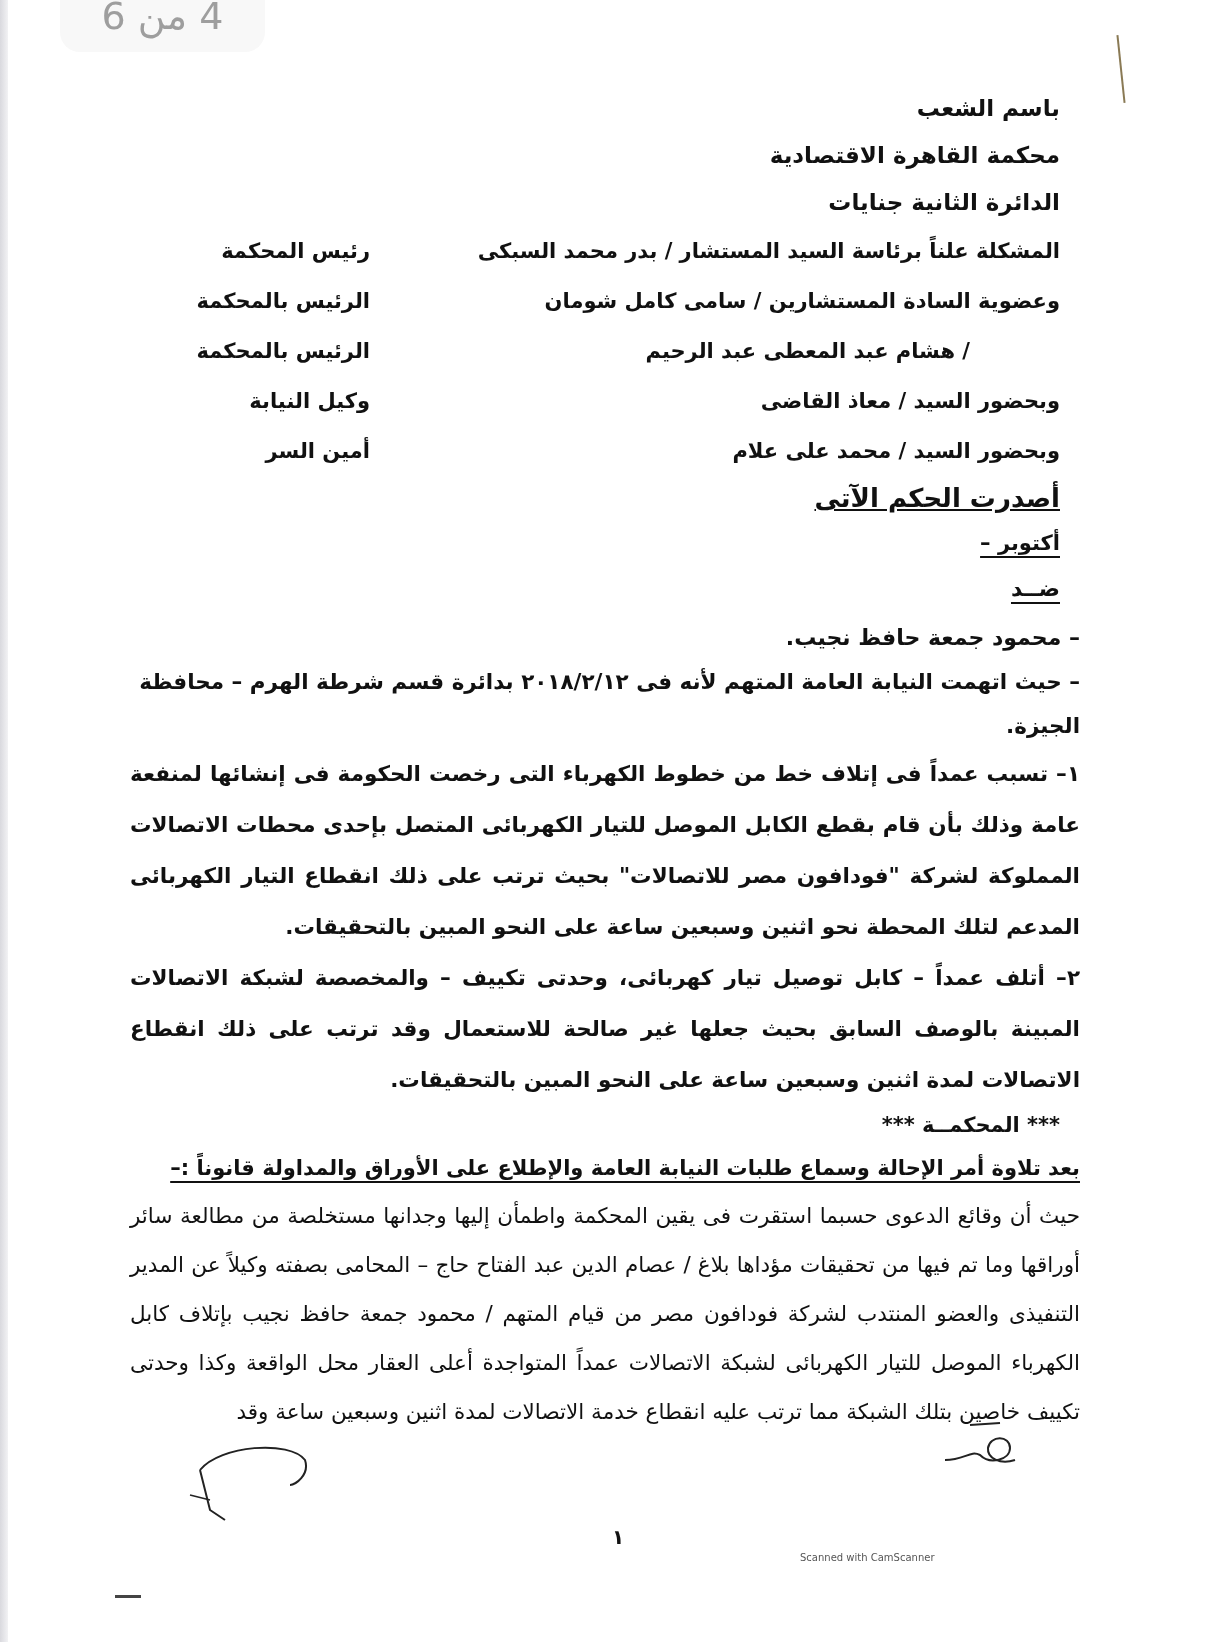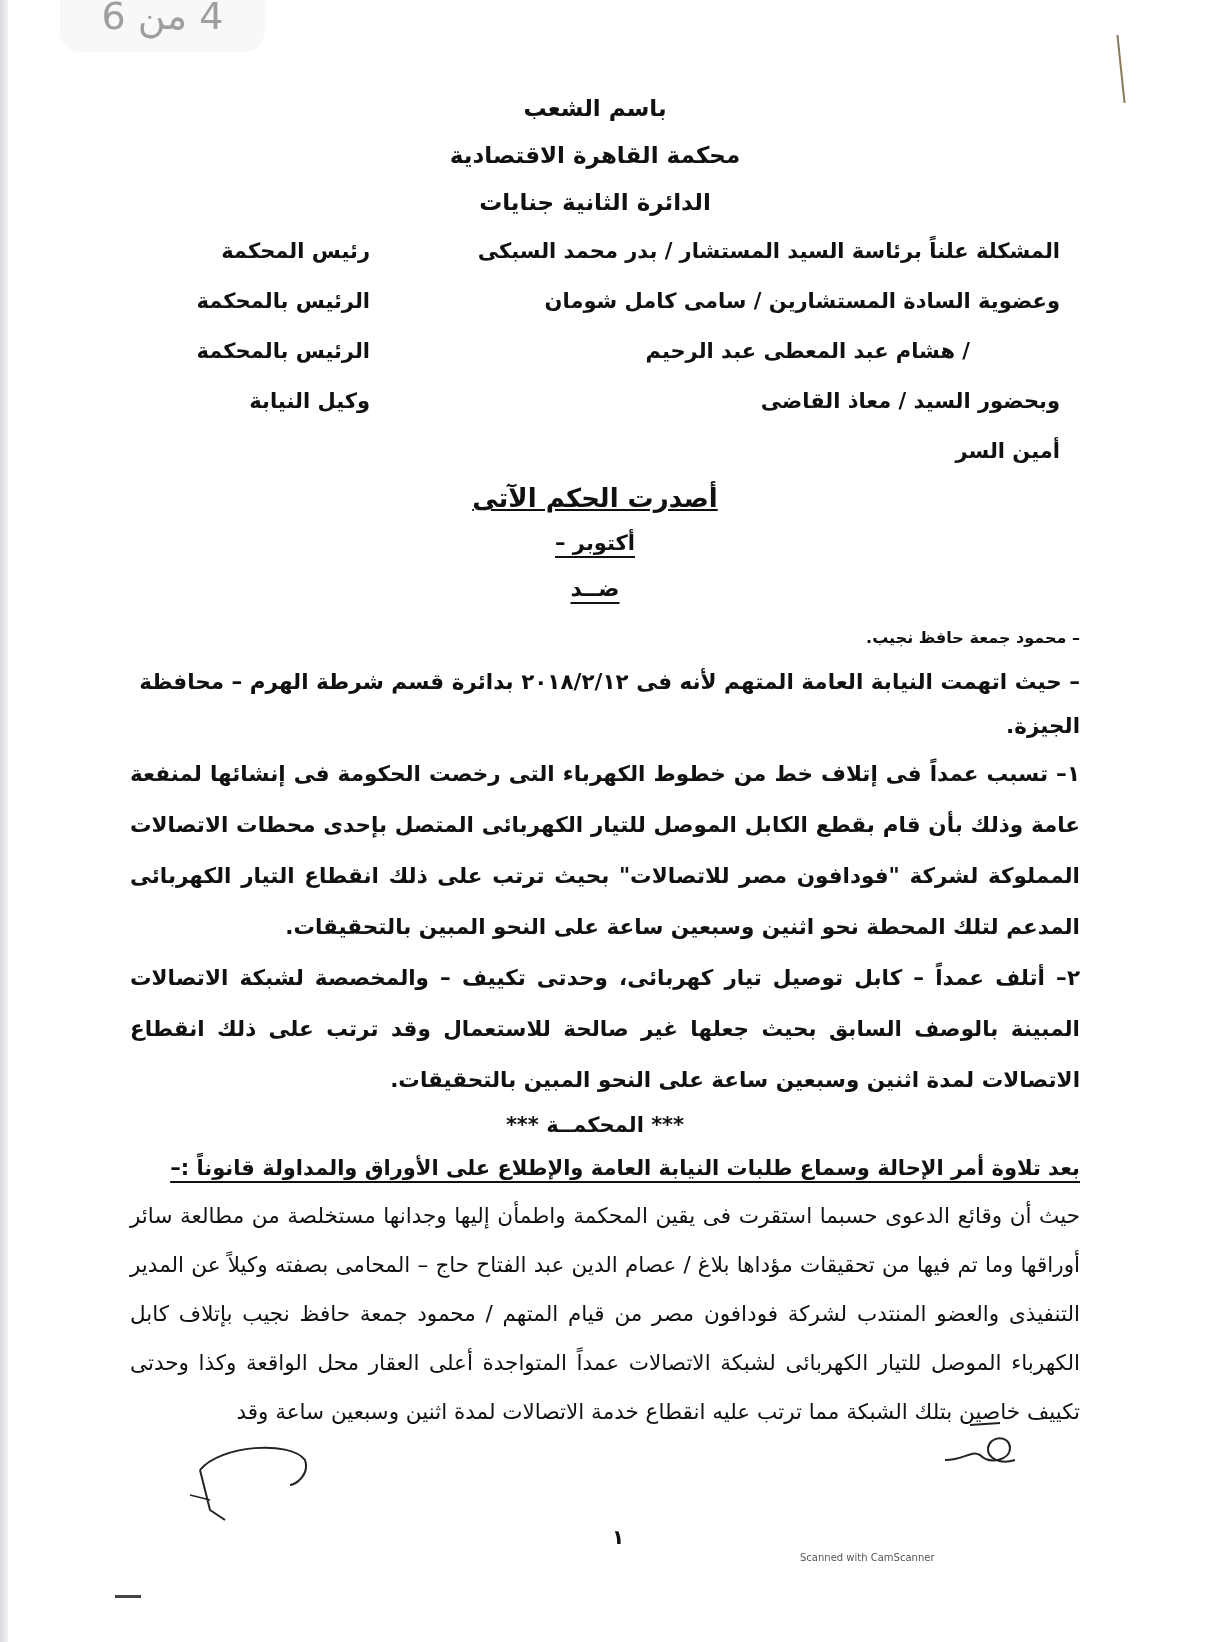--- a/index.html
+++ b/index.html
@@ -24,21 +24,21 @@
   .mark-line {
     position: absolute; left: 1120px; top: 35px; width: 2px; height: 68px;
     background: #8a7a55; transform: rotate(-6deg);
   }
   .doc {
     position: absolute; left: 130px; top: 85px; width: 930px;
     direction: rtl; text-align: right;
     font-family: "DejaVu Sans", sans-serif;
     font-weight: bold; font-size: 22px; line-height: 48px;
   }
-  .center { text-align: center; }
+  .center { }
   .hdr { font-size: 23px; line-height: 47px; }
   .row {
     display: flex; justify-content: space-between; align-items: center;
     height: 50px;
   }
   .row .role { width: 240px; font-size: 21px; }
   .row .line-main { flex: 1; font-size: 21px; }
   .u { text-decoration: underline; text-underline-offset: 6px; }
   .para { font-size: 21.5px; line-height: 51px; text-align: justify; text-align-last: right; }
   .page-number {
@@ -76,29 +76,30 @@
     </div>
     <div class="row">
       <span class="line-main" style="padding-right:90px">/ هشام عبد المعطى عبد الرحيم</span>
       <span class="role">الرئيس بالمحكمة</span>
     </div>
     <div class="row">
       <span class="line-main">وبحضور السيد / معاذ القاضى</span>
       <span class="role">وكيل النيابة</span>
     </div>
     <div class="row">
+      <span class="line-main">وبحضور السيد / محمد على علام</span>
       <span class="role">أمين السر</span>
     </div>
   </div>
 
   <div class="center" style="font-size:26px; line-height:44px;text-decoration:underline;">أصدرت الحكم الآتى</div>
   <div class="center u" style="font-size:21px; line-height:46px;">أكتوبر –</div>
   <div class="center u" style="font-size:22px; line-height:46px;">ضــد</div>
 
-  <div style="font-size:16px; line-height:44px; margin-top:4px; margin-right:-20px;">– محمود جمعة حافظ نجيب.</div>
+  <div style="font-size:22px; line-height:44px; margin-top:4px; margin-right:-20px;">– محمود جمعة حافظ نجيب.</div>
   <div style="font-size:21.5px; line-height:44px; margin-right:-20px;">– حيث اتهمت النيابة العامة المتهم لأنه فى ٢٠١٨/٢/١٢ بدائرة قسم شرطة الهرم – محافظة الجيزة.</div>
   <div class="para" style="margin-right:-20px;">١– تسبب عمداً فى إتلاف خط من خطوط الكهرباء التى رخصت الحكومة فى إنشائها لمنفعة عامة وذلك بأن قام بقطع الكابل الموصل للتيار الكهربائى المتصل بإحدى محطات الاتصالات المملوكة لشركة "فودافون مصر للاتصالات" بحيث ترتب على ذلك انقطاع التيار الكهربائى المدعم لتلك المحطة نحو اثنين وسبعين ساعة على النحو المبين بالتحقيقات.</div>
   <div class="para" style="margin-right:-20px;">٢– أتلف عمداً – كابل توصيل تيار كهربائى، وحدتى تكييف – والمخصصة لشبكة الاتصالات المبينة بالوصف السابق بحيث جعلها غير صالحة للاستعمال وقد ترتب على ذلك انقطاع الاتصالات لمدة اثنين وسبعين ساعة على النحو المبين بالتحقيقات.</div>
   <div class="center" style="font-size:21px; line-height:40px;">*** المحكمــة ***</div>
   <div class="u" style="font-size:21px; line-height:46px; margin-right:-20px;">بعد تلاوة أمر الإحالة وسماع طلبات النيابة العامة والإطلاع على الأوراق والمداولة قانوناً :–</div>
   <div class="para" style="font-weight:normal; margin-right:-20px; line-height:49px;">حيث أن وقائع الدعوى حسبما استقرت فى يقين المحكمة واطمأن إليها وجدانها مستخلصة من مطالعة سائر أوراقها وما تم فيها من تحقيقات مؤداها بلاغ / عصام الدين عبد الفتاح حاج – المحامى بصفته وكيلاً عن المدير التنفيذى والعضو المنتدب لشركة فودافون مصر من قيام المتهم / محمود جمعة حافظ نجيب بإتلاف كابل الكهرباء الموصل للتيار الكهربائى لشبكة الاتصالات عمداً المتواجدة أعلى العقار محل الواقعة وكذا وحدتى تكييف خاصين بتلك الشبكة مما ترتب عليه انقطاع خدمة الاتصالات لمدة اثنين وسبعين ساعة وقد</div>
 </div>
 
 <div class="page-number">١</div>
 

